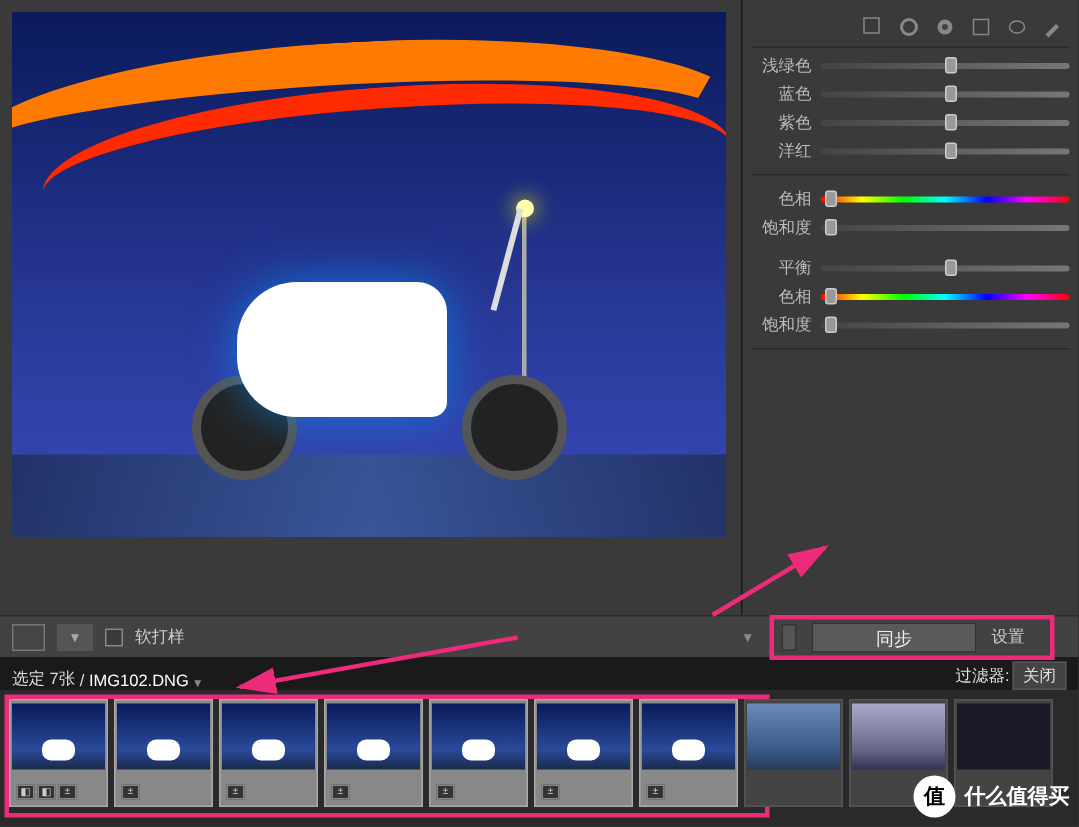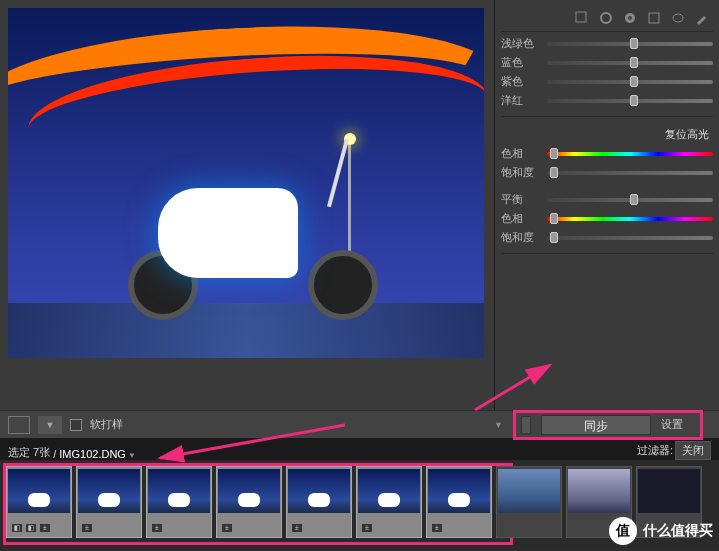--- a/index.html
+++ b/index.html
@@ -17,21 +17,21 @@
 .sc-handle{position:absolute;width:4px;height:70px;background:#ddd;bottom:120px;left:238px;transform:rotate(15deg)}
 .road{position:absolute;bottom:0;width:100%;height:55px;background:linear-gradient(90deg,#1a2a4a,#3a5a8a,#1a2a4a);opacity:.7}
 .pole{position:absolute;width:3px;height:180px;background:#aaa;bottom:40px;left:340px}
 .pole-light{position:absolute;width:12px;height:12px;background:#ffa;border-radius:50%;top:-5px;left:-4px;box-shadow:0 0 15px #ff0}
 
 .panel{width:225px;background:#3a3a3a;border-left:1px solid #1a1a1a;padding:5px 6px;font-size:11px}
 .tool-icons{display:flex;gap:6px;justify-content:flex-end;padding:4px 2px;border-bottom:1px solid #2a2a2a}
 .ti{width:18px;height:18px;display:flex;align-items:center;justify-content:center;color:#888}
 .ti svg{width:16px;height:16px}
 .slider-row{display:flex;align-items:center;margin:4px 0;gap:6px}
-.slider-label{width:40px;color:#bbb;font-size:11px}
+.slider-label{width:40px;text-align:right;color:#bbb;font-size:11px}
 .slider{flex:1;height:12px;position:relative}
 .track{position:absolute;width:100%;height:4px;top:4px;background:linear-gradient(90deg,#444,#777);border-radius:2px}
 .track.hue{background:linear-gradient(90deg,#f00,#ff0,#0f0,#0ff,#00f,#f0f,#f00)}
 .handle{position:absolute;width:8px;height:11px;background:#999;border:1px solid #ccc;top:0;left:50%;border-radius:2px}
 .section-title{text-align:right;color:#ddd;font-size:11px;margin:10px 0 4px 0;padding-right:4px}
 .divider{height:1px;background:#2a2a2a;margin:8px 0}
 
 .toolbar{height:28px;background:#424242;display:flex;align-items:center;padding:0 8px;gap:8px;border-top:1px solid #2a2a2a;font-size:11px}
 .tb-icon{width:22px;height:18px;border:1px solid #777;background:#454545}
 .tb-dropdown{width:24px;height:18px;background:#555;display:flex;align-items:center;justify-content:center}
@@ -146,21 +146,20 @@
     <div class="slider-row">
       <span class="slider-label">洋红</span>
       <div class="slider">
           <div class="track"></div>
           <div class="handle"></div>
         </div>
     </div>
 
     <div class="divider"></div>
 
-    <div class="section-title">复位高光</div>
     <div class="slider-row">
       <span class="slider-label">色相</span>
       <div class="slider">
           <div class="track hue"></div>
           <div class="handle" style="left:2%"></div>
         </div>
     </div>
     <div class="slider-row">
       <span class="slider-label">饱和度</span>
       <div class="slider">

